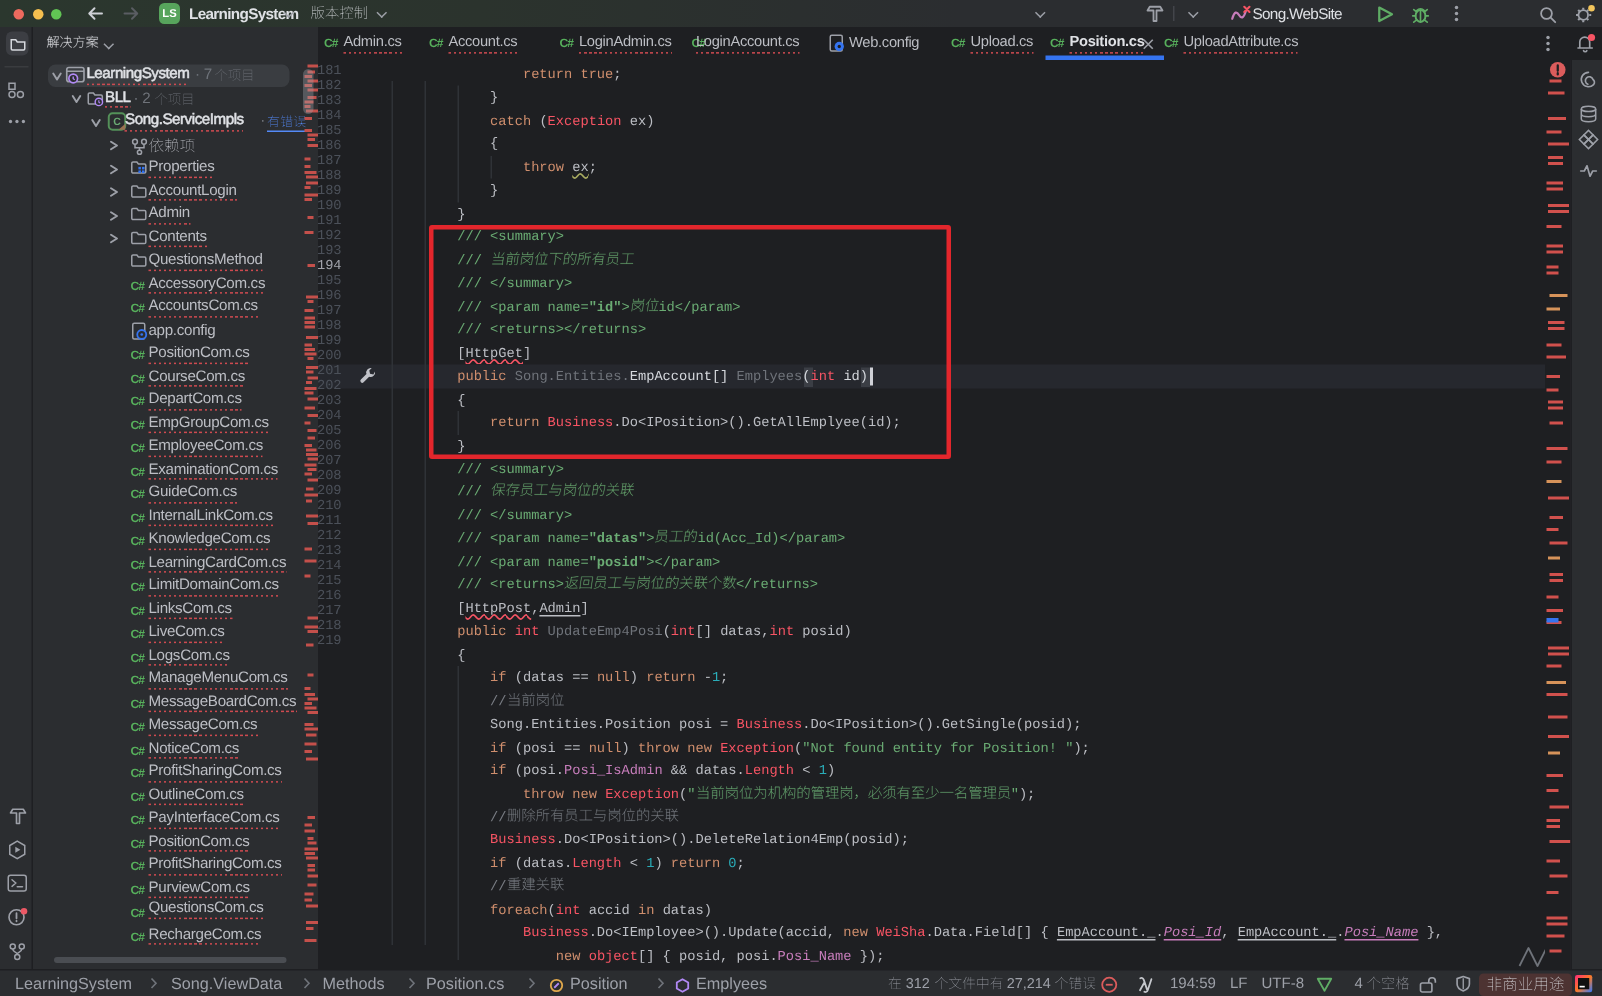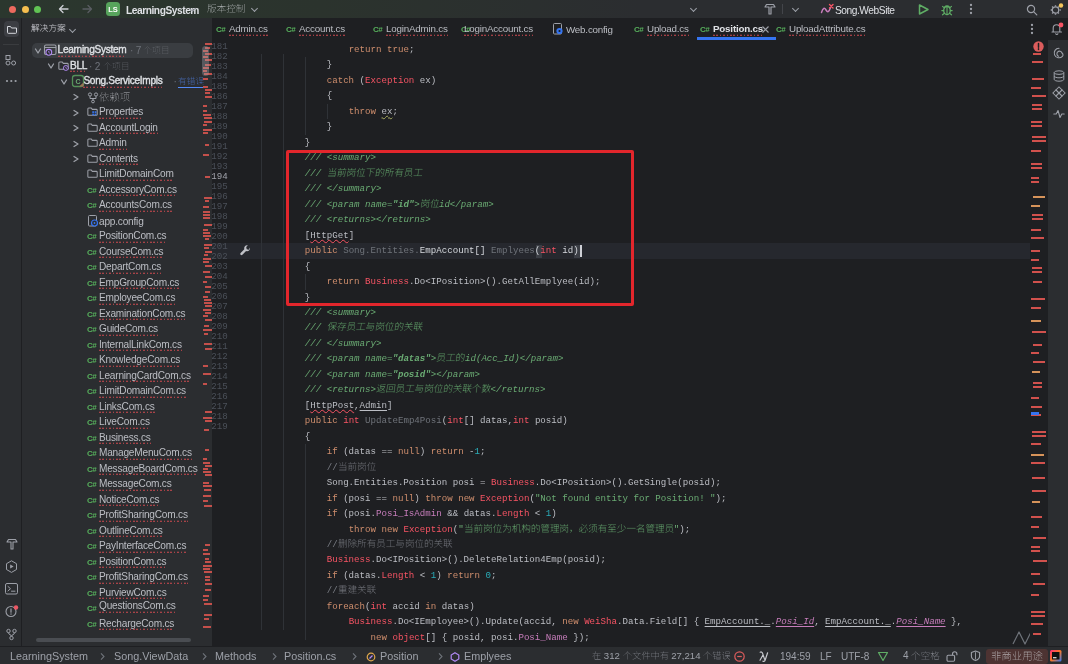--- a/index.html
+++ b/index.html
@@ -35,21 +35,21 @@
 .bold{color:#dfe1e5;-webkit-text-stroke:0.35px #dfe1e5;letter-spacing:-0.3px}
 .dim{color:#6f737a}
 
 #ed{position:absolute;left:212px;top:40px;width:818px;height:606px;background:#1e1f22;overflow:hidden}
 #gut{position:absolute;left:-7px;top:2px;width:29px;text-align:center;white-space:pre;
  font-family:Liberation Mono, monospace;font-size:9.15px;line-height:10px;color:#4b5059}
 #code{position:absolute;left:49px;top:2px;font-family:"Liberation Mono",monospace;
  font-size:9.15px;line-height:15.47px;color:#bcbec4;white-space:pre}
 #code .cj{line-height:0}
 .k{color:#cf8e6d}.r{color:#f75464}.s{color:#6aab73}.n{color:#2aacb8}.c{color:#7a7e85}
-.d{color:#6aab73;font-style:italic}.m{color:#6f737a}.p{color:#c77dbb}
+.d{color:#6aab73;}.m{color:#6f737a}.p{color:#c77dbb}
 .pi{color:#c77dbb;font-style:italic}.bb{font-weight:normal;color:#d5d8dd}
 .sq{text-decoration:underline wavy #f75464 1px;text-underline-offset:1px;text-decoration-skip-ink:none}
 .sqy{text-decoration:underline wavy #a8ab60 1px;text-underline-offset:1px;text-decoration-skip-ink:none}
 .un{text-decoration:underline;text-underline-offset:1.5px}
 .ig{position:absolute;width:1px;background:#2f3237}
 
 #estripe{position:absolute;left:1030px;top:40px;width:17px;height:606px;background:#1e1f22}
 #rbar{position:absolute;left:1047px;top:40px;width:21px;height:606px;background:#2b2d30;
  border-left:1px solid #1e1f22}
 
@@ -326,21 +326,21 @@
         <g transform="scale(0.85)">
           <path d="M1 2.2a1 1 0 011-1h3l1.2 1.6H11a1 1 0 011 1v5a1 1 0 01-1 1H2a1 1 0 01-1-1z" fill="none" stroke="#9da0a8" stroke-width="1.2"></path>
         </g>
       </svg>
 <div class="tlabel err" style="left:77px;top:118.9px">Contents</div>
 <svg class="ab" style="left:65px;top:129.4px" width="13" height="11">
         <g transform="scale(0.85)">
           <path d="M1 2.2a1 1 0 011-1h3l1.2 1.6H11a1 1 0 011 1v5a1 1 0 01-1 1H2a1 1 0 01-1-1z" fill="none" stroke="#9da0a8" stroke-width="1.2"></path>
         </g>
       </svg>
-<div class="tlabel err" style="left:77px;top:134.4px">LimitDomainCom</div>
+<div class="tlabel err" style="left:77px;top:134.4px">QuestionsMethod</div>
 <div class="csico ab" style="left:65px;top:145.5px;transform:none">C#</div>
 <div class="tlabel err" style="left:77px;top:149.9px">AccessoryCom.cs</div>
 <div class="csico ab" style="left:65px;top:161px;transform:none">C#</div>
 <div class="tlabel err" style="left:77px;top:165.4px">AccountsCom.cs</div>
 <svg class="ab" style="left:65px;top:175.1px" width="12" height="12">
 <rect x="1.5" y="0.5" width="8" height="10.5" rx="1" fill="none" stroke="#9da0a8" stroke-width="1"></rect>
 <circle cx="7.5" cy="8" r="3" fill="#2b2d30" stroke="#3574f0" stroke-width="1.2"></circle>
 <circle cx="7.5" cy="8" r="0.9" fill="#3574f0"></circle>
       </svg>
 <div class="tlabel" style="left:77px;top:180.9px">app.config</div>
@@ -364,21 +364,21 @@
 <div class="tlabel err" style="left:77px;top:320.4px">KnowledgeCom.cs</div>
 <div class="csico ab" style="left:65px;top:331.5px;transform:none">C#</div>
 <div class="tlabel err" style="left:77px;top:335.9px">LearningCardCom.cs</div>
 <div class="csico ab" style="left:65px;top:347px;transform:none">C#</div>
 <div class="tlabel err" style="left:77px;top:351.4px">LimitDomainCom.cs</div>
 <div class="csico ab" style="left:65px;top:362.5px;transform:none">C#</div>
 <div class="tlabel err" style="left:77px;top:366.9px">LinksCom.cs</div>
 <div class="csico ab" style="left:65px;top:378px;transform:none">C#</div>
 <div class="tlabel err" style="left:77px;top:382.4px">LiveCom.cs</div>
 <div class="csico ab" style="left:65px;top:393.5px;transform:none">C#</div>
-<div class="tlabel err" style="left:77px;top:397.9px">Business.cs</div>
+<div class="tlabel err" style="left:77px;top:397.9px">LogsCom.cs</div>
 <div class="csico ab" style="left:65px;top:409px;transform:none">C#</div>
 <div class="tlabel err" style="left:77px;top:413.4px">ManageMenuCom.cs</div>
 <div class="csico ab" style="left:65px;top:424.5px;transform:none">C#</div>
 <div class="tlabel err" style="left:77px;top:428.9px">MessageBoardCom.cs</div>
 <div class="csico ab" style="left:65px;top:440px;transform:none">C#</div>
 <div class="tlabel err" style="left:77px;top:444.4px">MessageCom.cs</div>
 <div class="csico ab" style="left:65px;top:455.5px;transform:none">C#</div>
 <div class="tlabel err" style="left:77px;top:459.9px">NoticeCom.cs</div>
 <div class="csico ab" style="left:65px;top:471px;transform:none">C#</div>
 <div class="tlabel err" style="left:77px;top:475.4px">ProfitSharingCom.cs</div>

